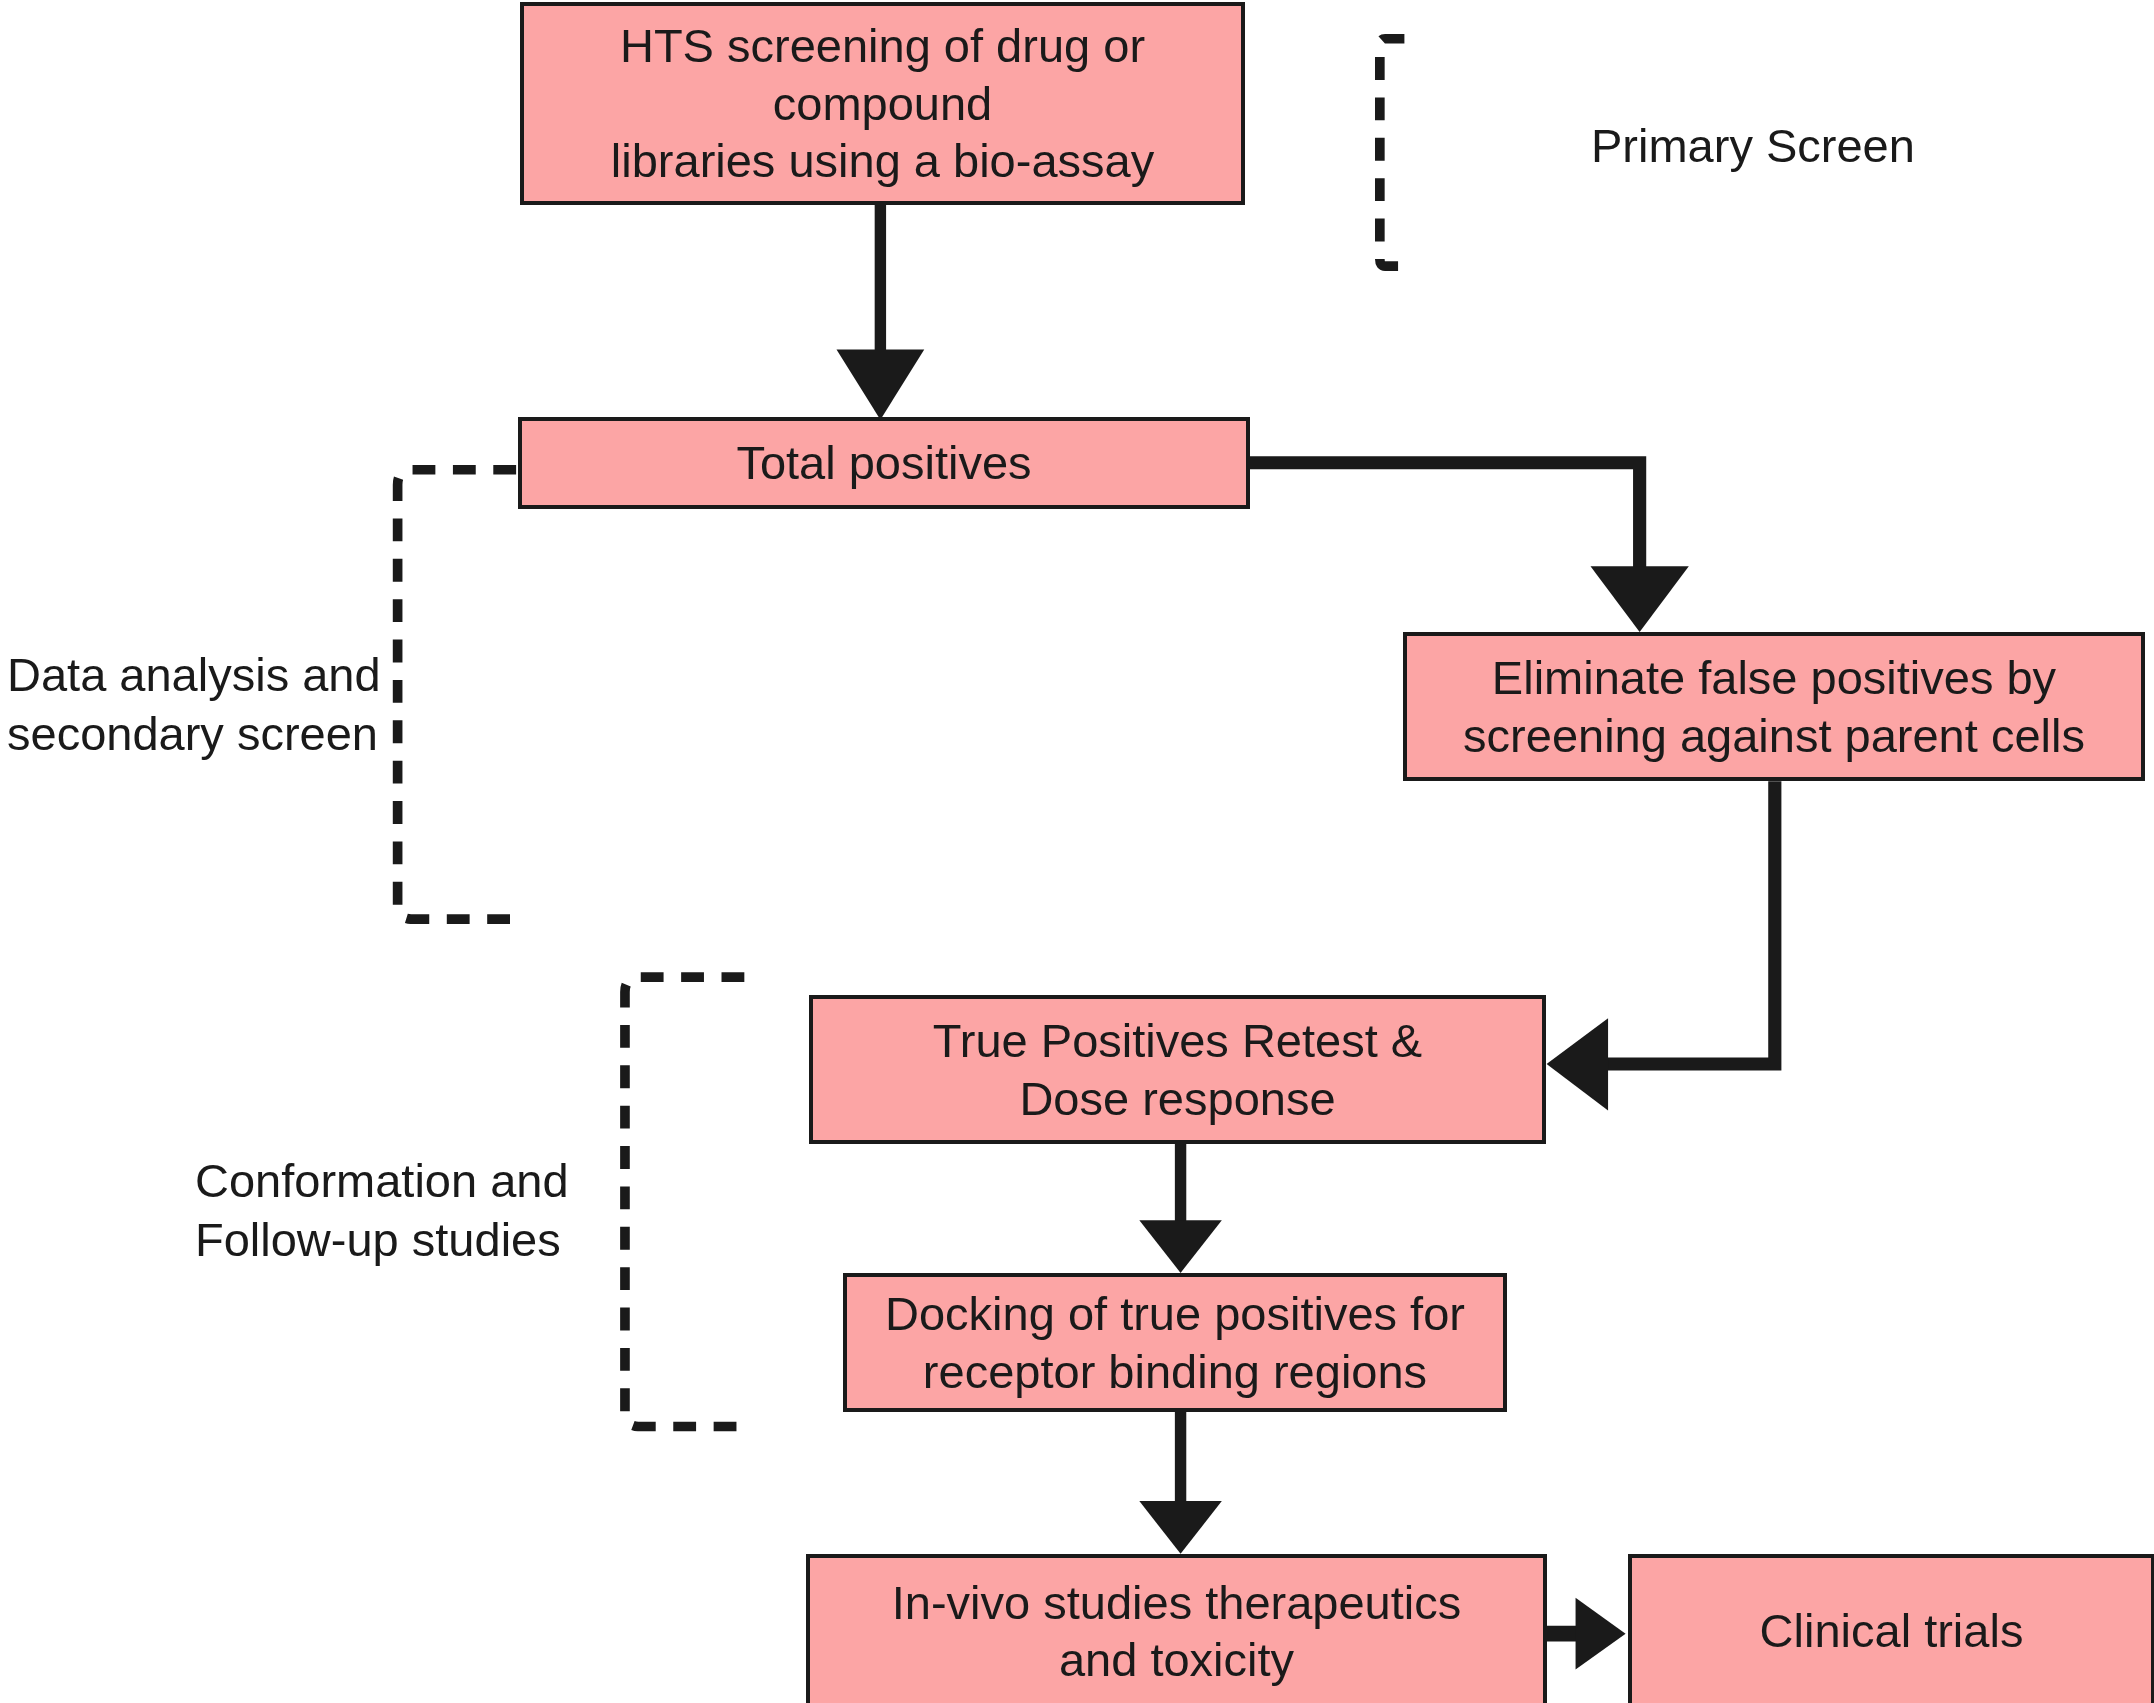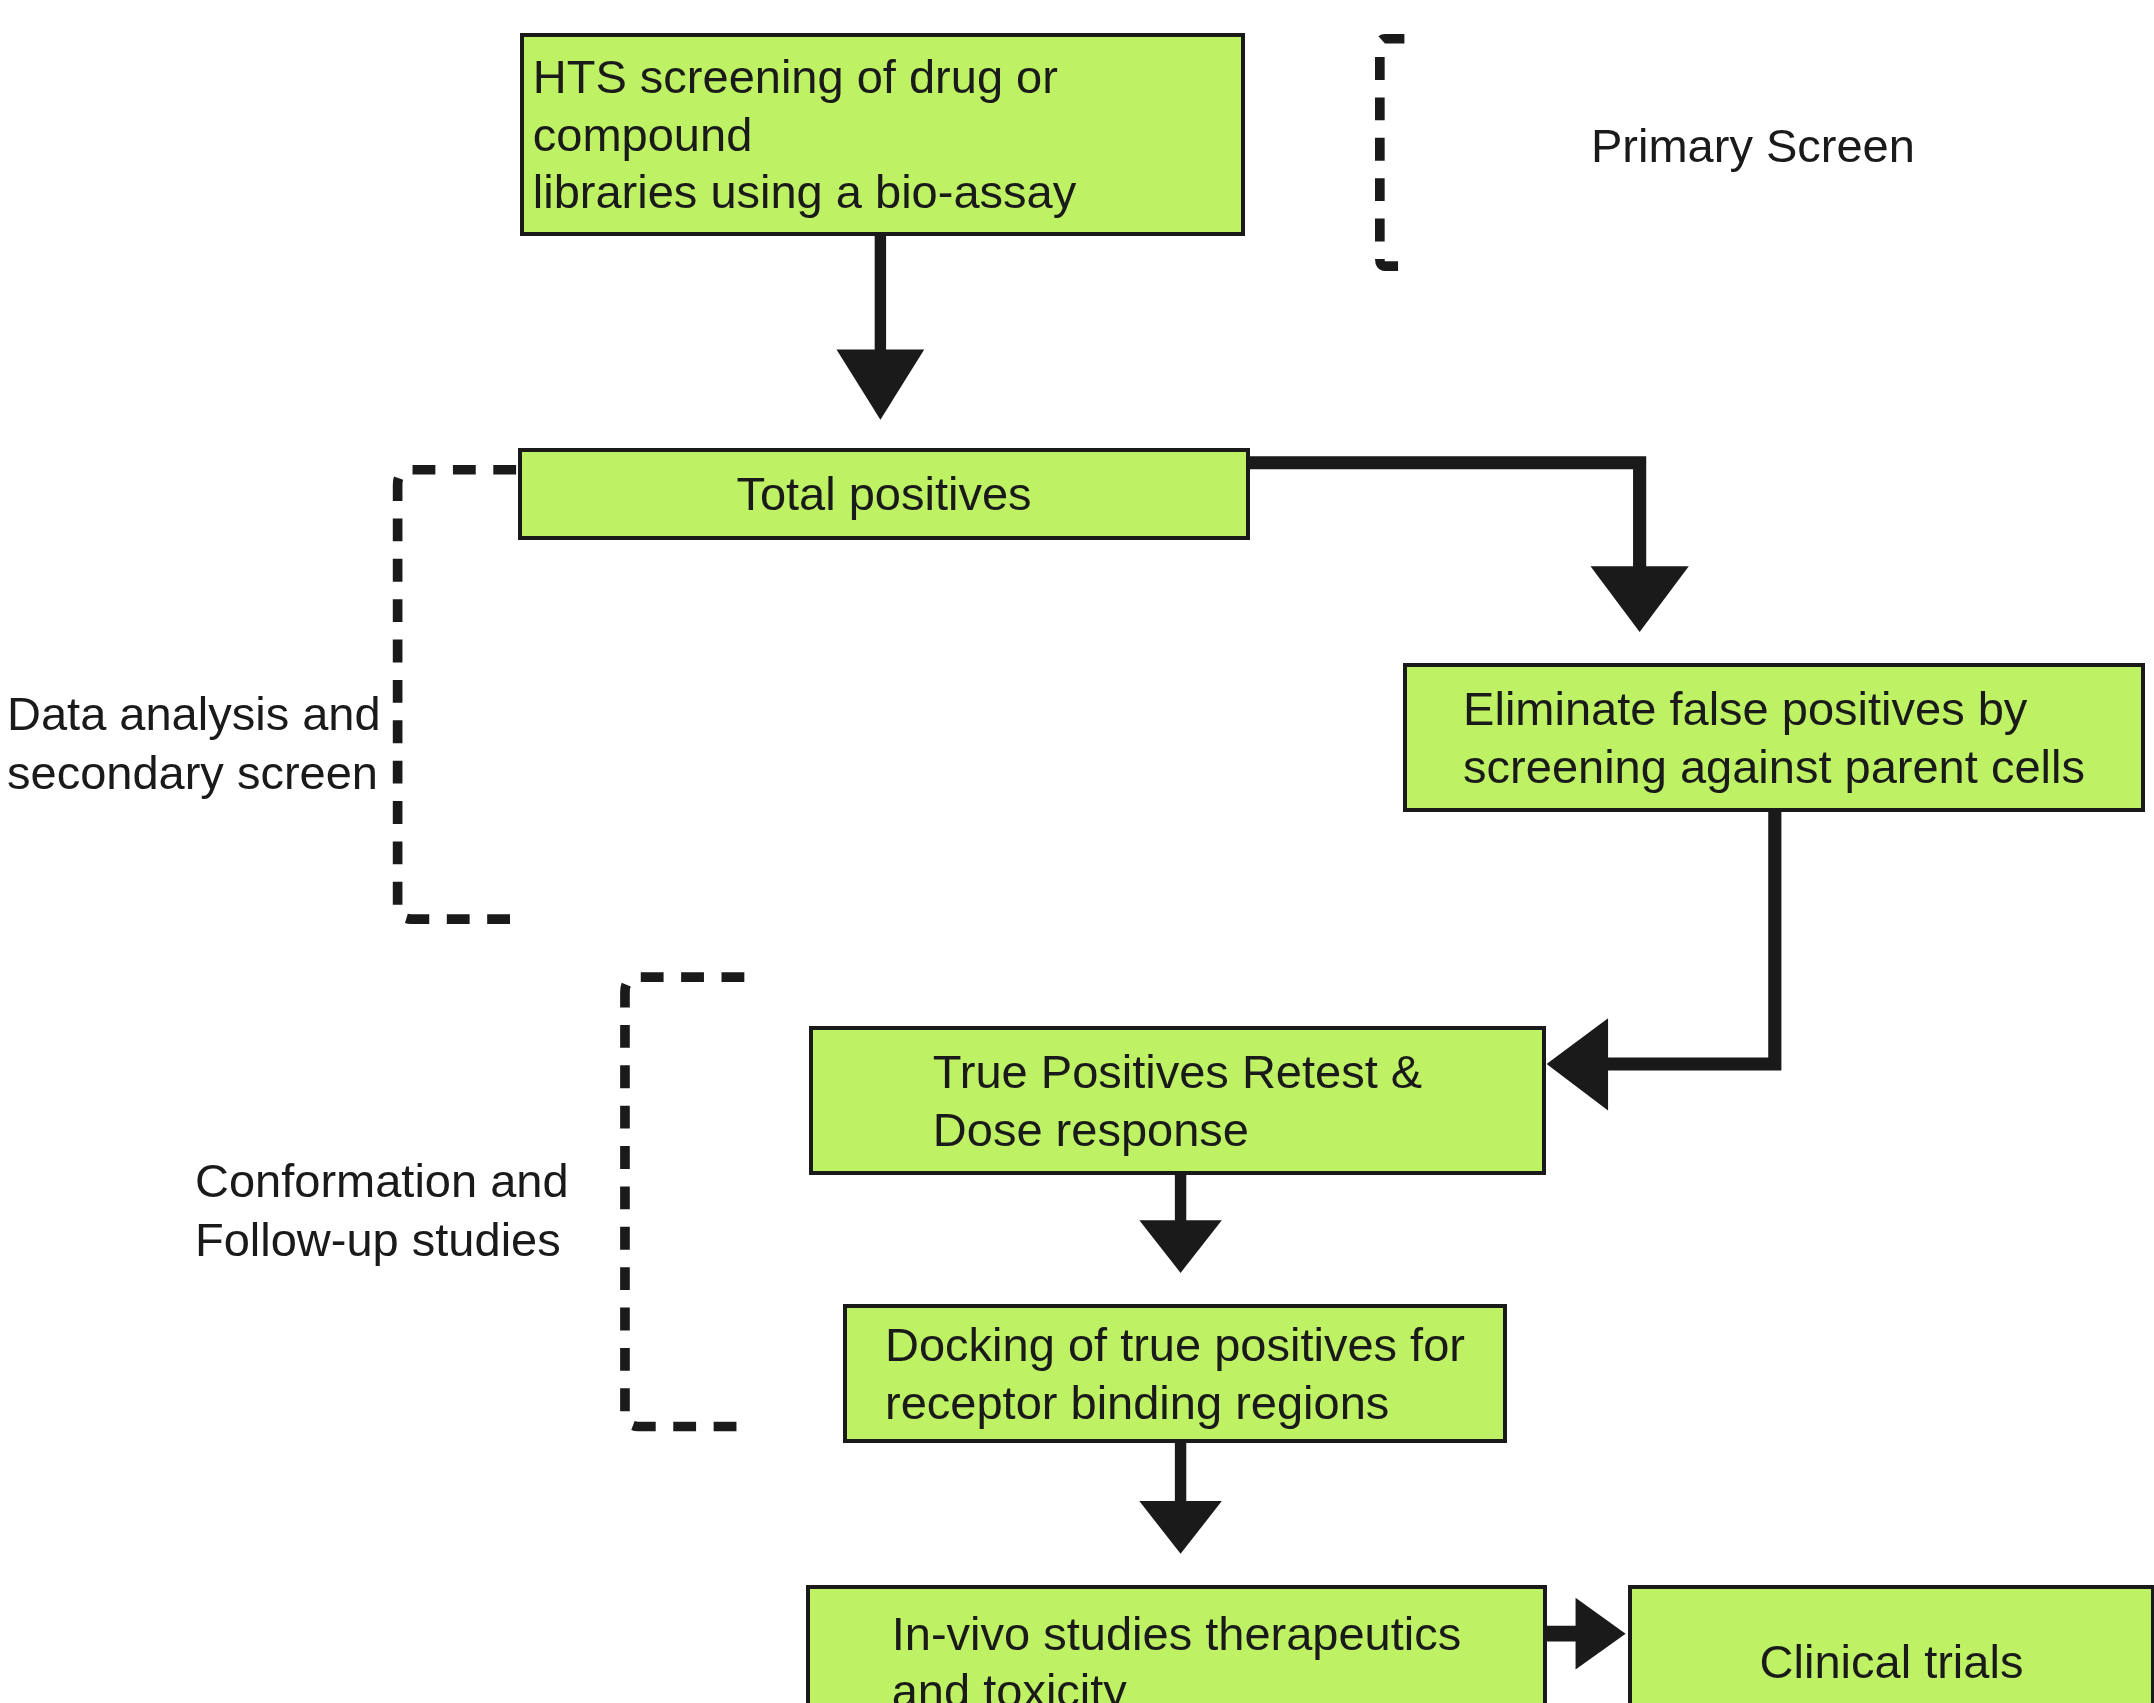--- a/index.html
+++ b/index.html
@@ -13,30 +13,29 @@
     height: 1704px;
     background: #ffffff;
     font-family: "Liberation Sans", sans-serif;
     color: #1a1a1a;
     overflow: hidden;
   }
   .node {
     position: absolute;
     box-sizing: border-box;
     border: 4.4px solid #1a1a1a;
-    background: #bef264;
+    background: #fca5a5;
     display: flex;
     align-items: center;
     justify-content: center;
-    text-align: left;
+    text-align: center;
     line-height: 1.22;
     font-size: 47px;
     padding: 3.5px 8.8px;
     white-space: pre-line;
-    margin-top: 31px;
   }
   .bracket-label {
     position: absolute;
     font-size: 47px;
     line-height: 1.25;
     text-align: left;
     white-space: pre-line;
     color: #1a1a1a;
   }
   svg.overlay {
@@ -112,20 +111,20 @@
   <div class="node" style="left:843px; top:1273px; width:664px; height:139px;">Docking  of  true positives for
 receptor  binding regions</div>
 
   <div class="node" style="left:806px; top:1554px; width:741px; height:154px;">In-vivo studies therapeutics
 and toxicity</div>
 
   <div class="node" style="left:1628px; top:1554px; width:527px; height:154px;">Clinical trials</div>
 
   <div class="bracket-label" style="left:1591px; top:117px; width:439px;">Primary Screen</div>
 
-  <div class="bracket-label" style="left:7px; top:646px; width:377px;margin-top:39px;">Data analysis and
+  <div class="bracket-label" style="left:7px; top:646px; width:377px;">Data analysis and
 secondary screen</div>
 
   <div class="bracket-label" style="left:195px; top:1152px; width:413px;">Conformation and
 Follow-up studies</div>
 
 </div>
 
 
 </body></html>

